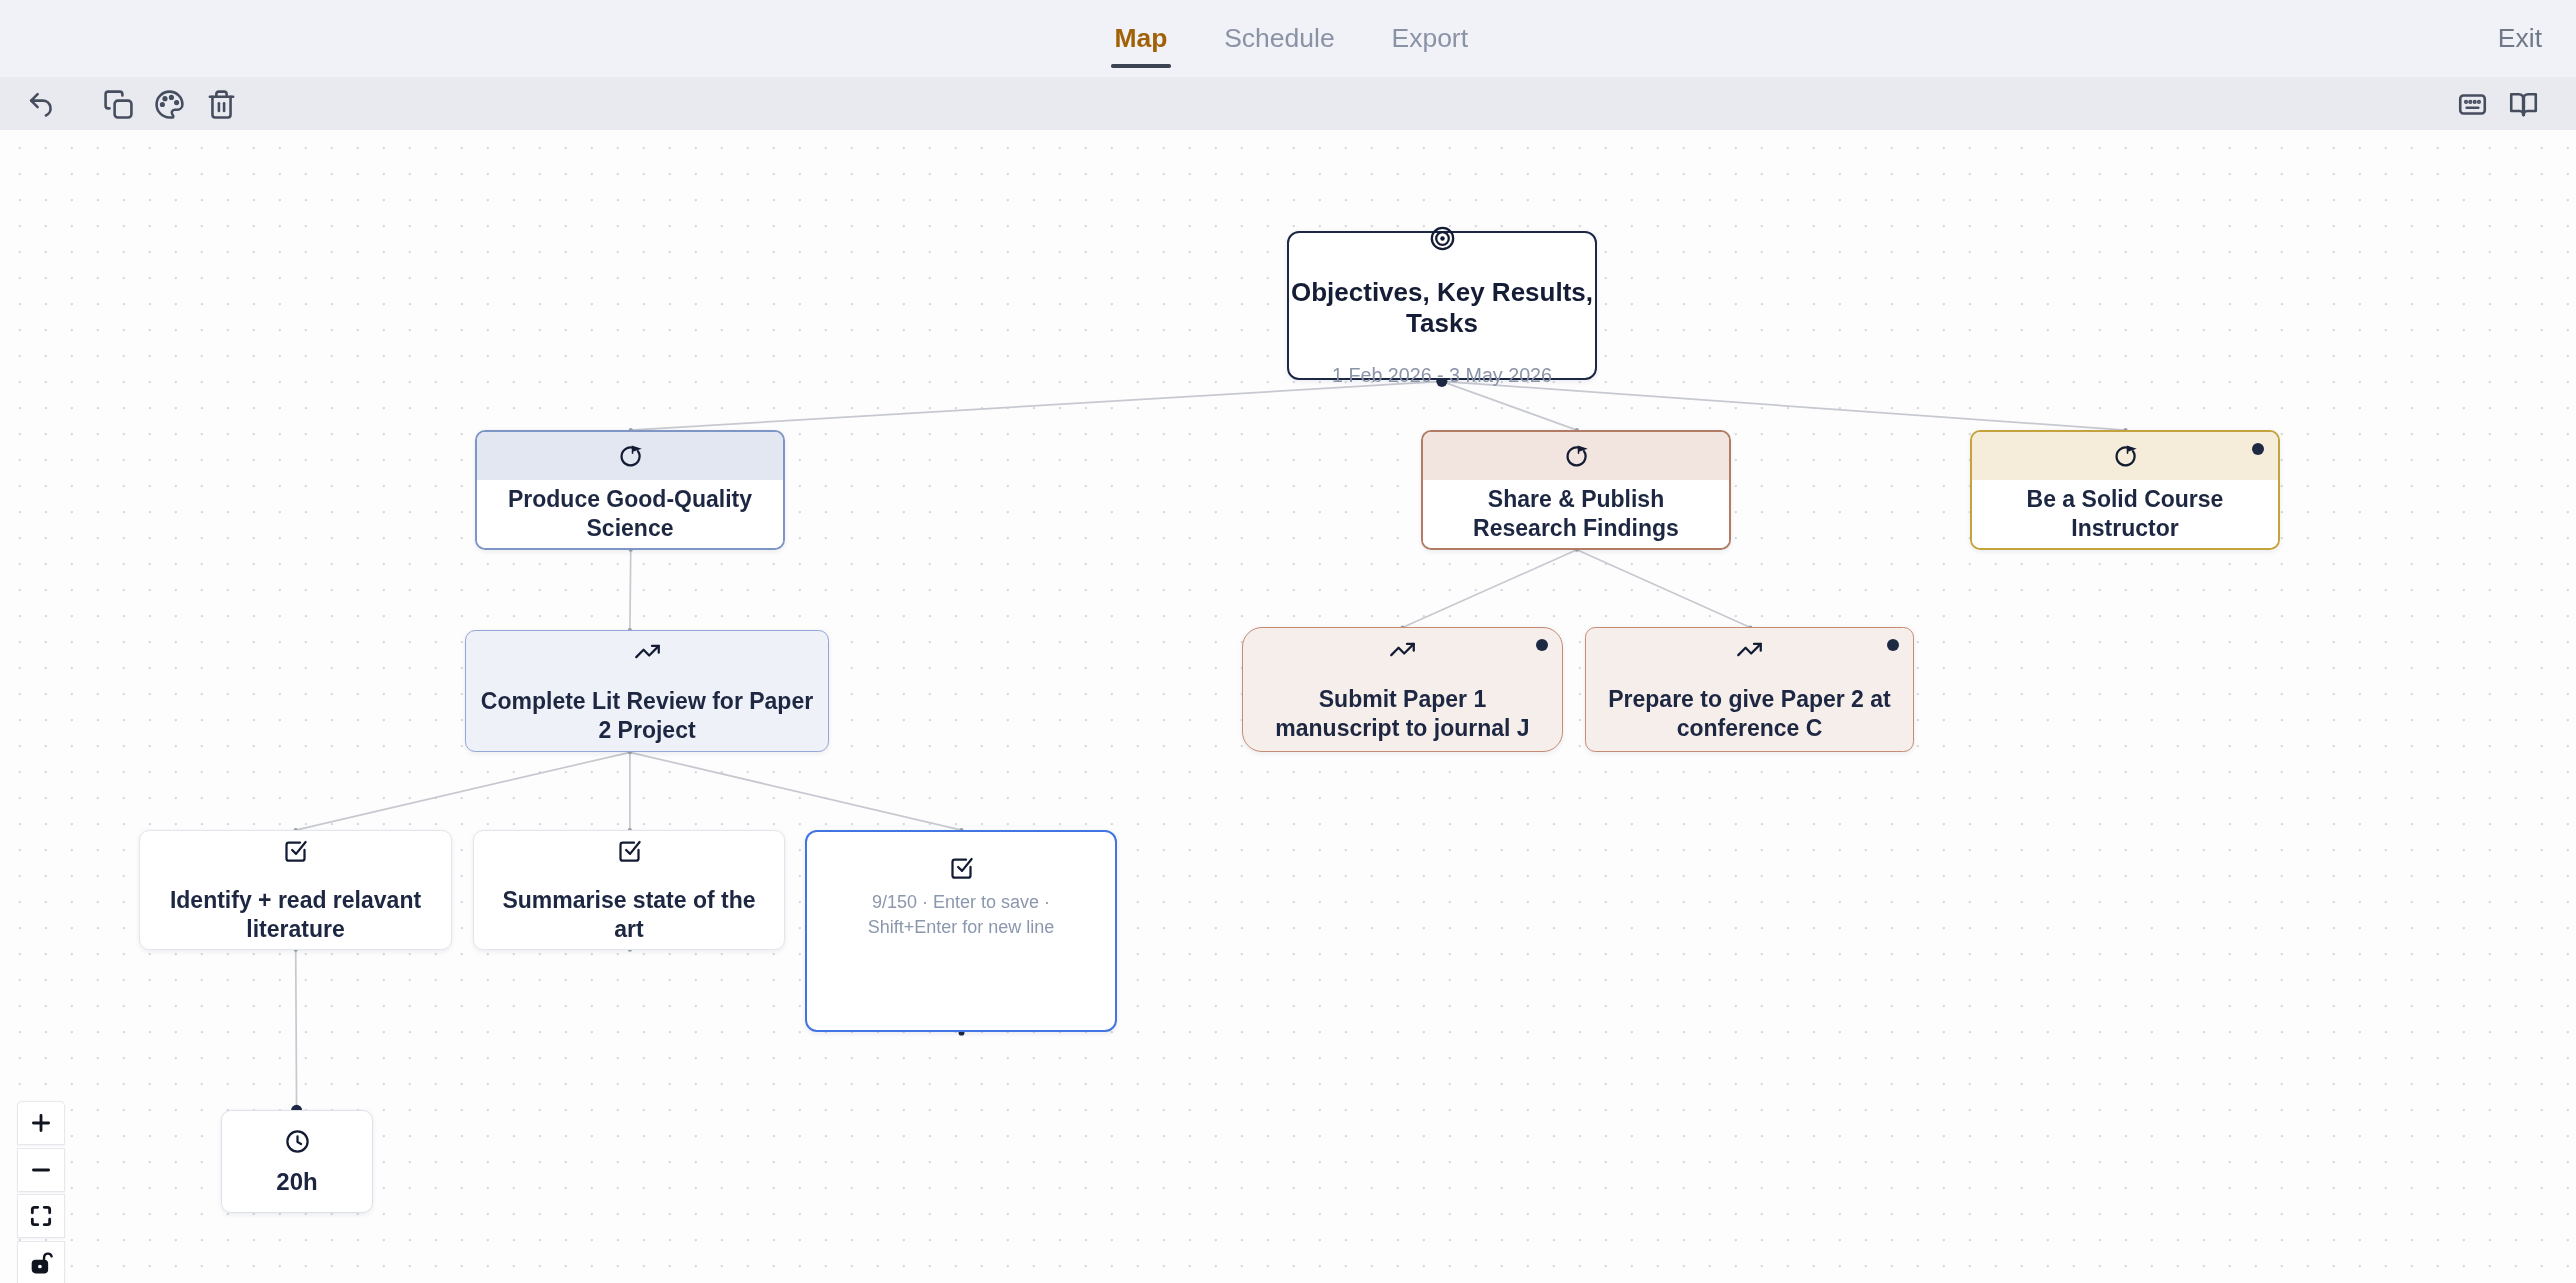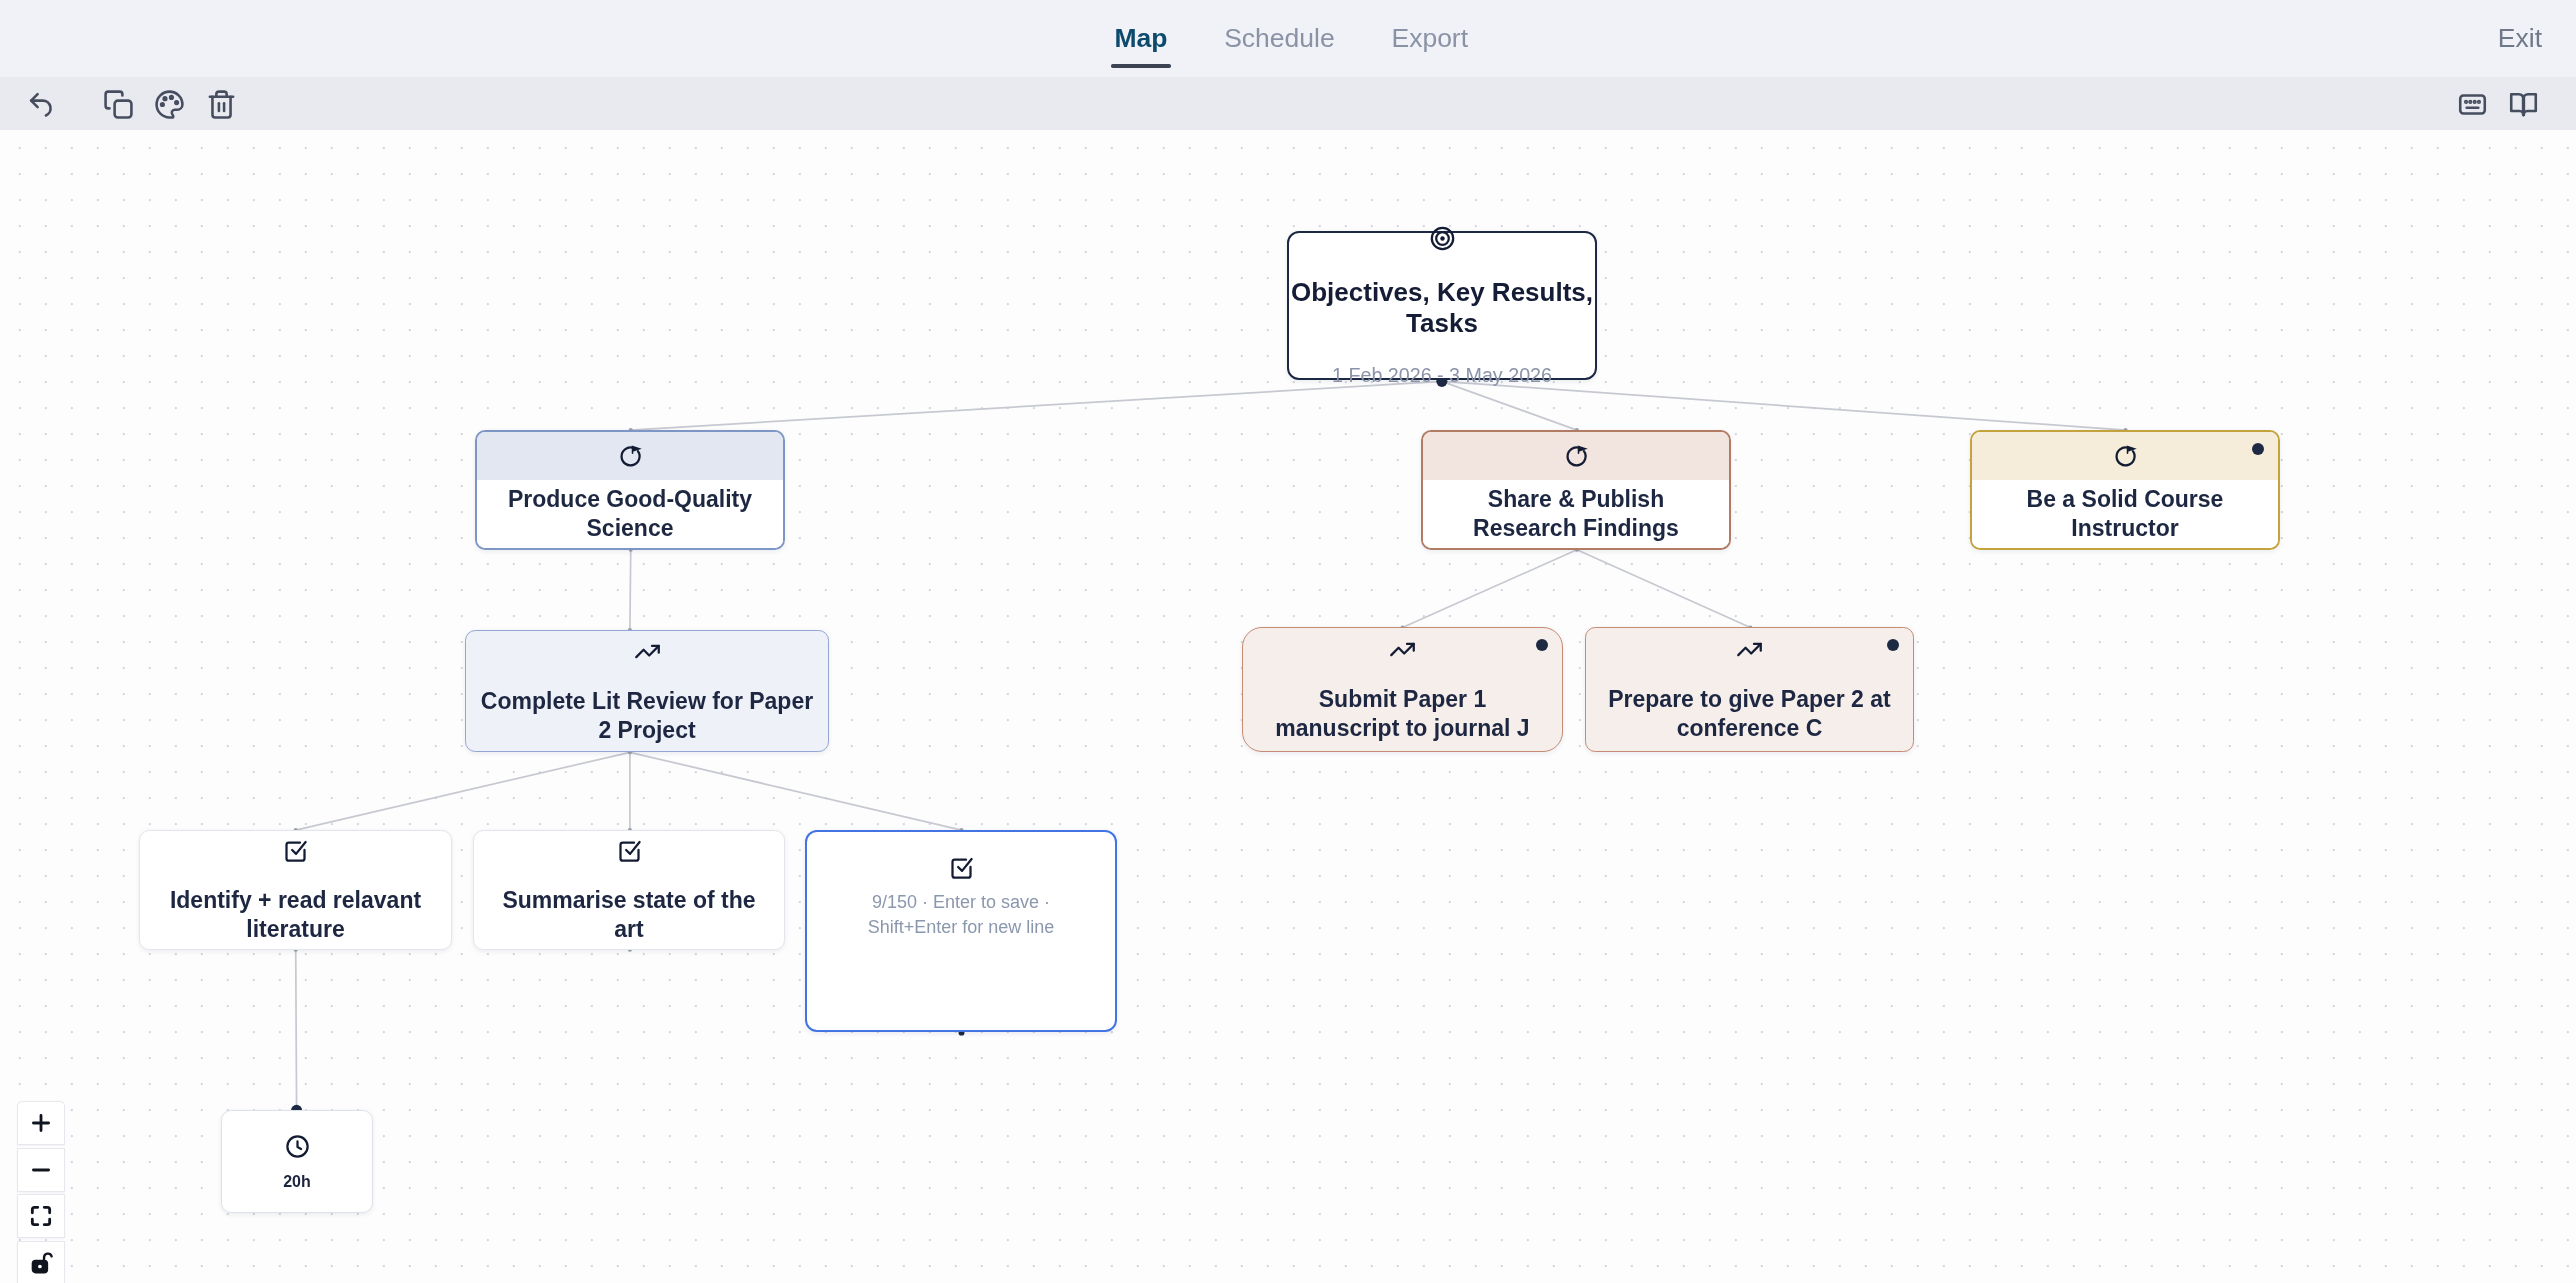--- a/index.html
+++ b/index.html
@@ -2,21 +2,21 @@
 <html style="font-size:13.7px"><head>
 <meta charset="utf-8">
 <style>
   * { margin:0; padding:0; box-sizing:border-box; }
   html,body { width:2576px; height:1284px; overflow:hidden; font-family:"Liberation Sans", sans-serif; background:#fdfdfe; }
 
   
   .topnav { position:absolute; left:0; top:0; width:2576px; height:77px; background:#f0f2f7; z-index:30; }
   .tabs { position:absolute; left:1111px; top:0; height:77px; display:flex; align-items:center; gap:50px; }
   .tab { font-size:26.5px; color:#8a92a5; cursor:pointer; position:relative; padding:12px 3.4px; }
-  .tab.active { color:#0c4a6e; font-weight:700; }
+  .tab.active { color:#a16207; font-weight:700; }
   .tab.active::after { content:""; position:absolute; left:0; right:0; bottom:-1.7px; height:3.4px; background:#3c4454; border-radius:1.7px; }
   .exit { position:absolute; right:34px; top:0; height:77px; display:flex; align-items:center; font-size:26.5px; color:#6f7989; cursor:pointer; }
 
   
   .toolbar { position:absolute; left:0; top:77px; width:2576px; height:53px; background:#e8eaf0; z-index:30; }
   .tbtn { position:absolute; top:9.4px; width:36px; height:36px; display:flex; align-items:center; justify-content:center; color:#454d5f; cursor:pointer; border-radius:6.8px; }
   .tbtn svg { width:31px; height:31px; }
 
   
   .canvas { position:absolute; left:0; top:130px; width:2576px; height:1154px;
@@ -51,21 +51,21 @@
   .badge-dot { position:absolute; top:11px; right:14.5px; width:12px; height:12px; border-radius:50%; background:#1e2a44; }
 
   .editing { border:2.6px solid #4374e4; border-radius:12px; justify-content:flex-start; padding-top:22px; }
   .edit-box { margin-top:17px; width:calc(100% - 29px); height:83px; border:2.6px solid #141f38; border-radius:12px;
     background:#fff; text-align:left; padding:11px 0 0 16px; font-size:23px; color:#1b2540; white-space:pre-wrap; cursor:text; }
   .misspelled { text-decoration-line:underline; text-decoration-style:dotted; text-decoration-color:#e2483d;
     text-decoration-thickness:3px; text-underline-offset:5.1px; }
   .edit-helper { margin-top:9.4px; width:88%; font-size:18px; line-height:1.35; color:#8b97ad; }
 
   .duration { border:1.7px solid #dde2ea; gap:13px; }
-  .dur-label { font-size:16px; font-weight:700; color:#1b2540; }
+  .dur-label { font-size:24px; font-weight:700; color:#1b2540; }
 
   .node-icon { display:flex; align-items:center; justify-content:center; color:#131c33; }
   .node-icon svg { width:27px; height:27px; }
 
   
   .zoomctl { position:absolute; left:17px; top:971px; display:flex; flex-direction:column; gap:2.6px; z-index:20; }
   .zbtn { width:48px; height:44px; background:#fff; border:0.9px solid #e6e8ee; display:flex; align-items:center; justify-content:center;
     color:#10141f; cursor:pointer; box-shadow:0 0.9px 1.7px rgba(20,30,60,0.05); }
   .zbtn svg { width:26px; height:26px; }
   .zbtn:first-child { border-radius:5.1px 5.1px 0 0; }

